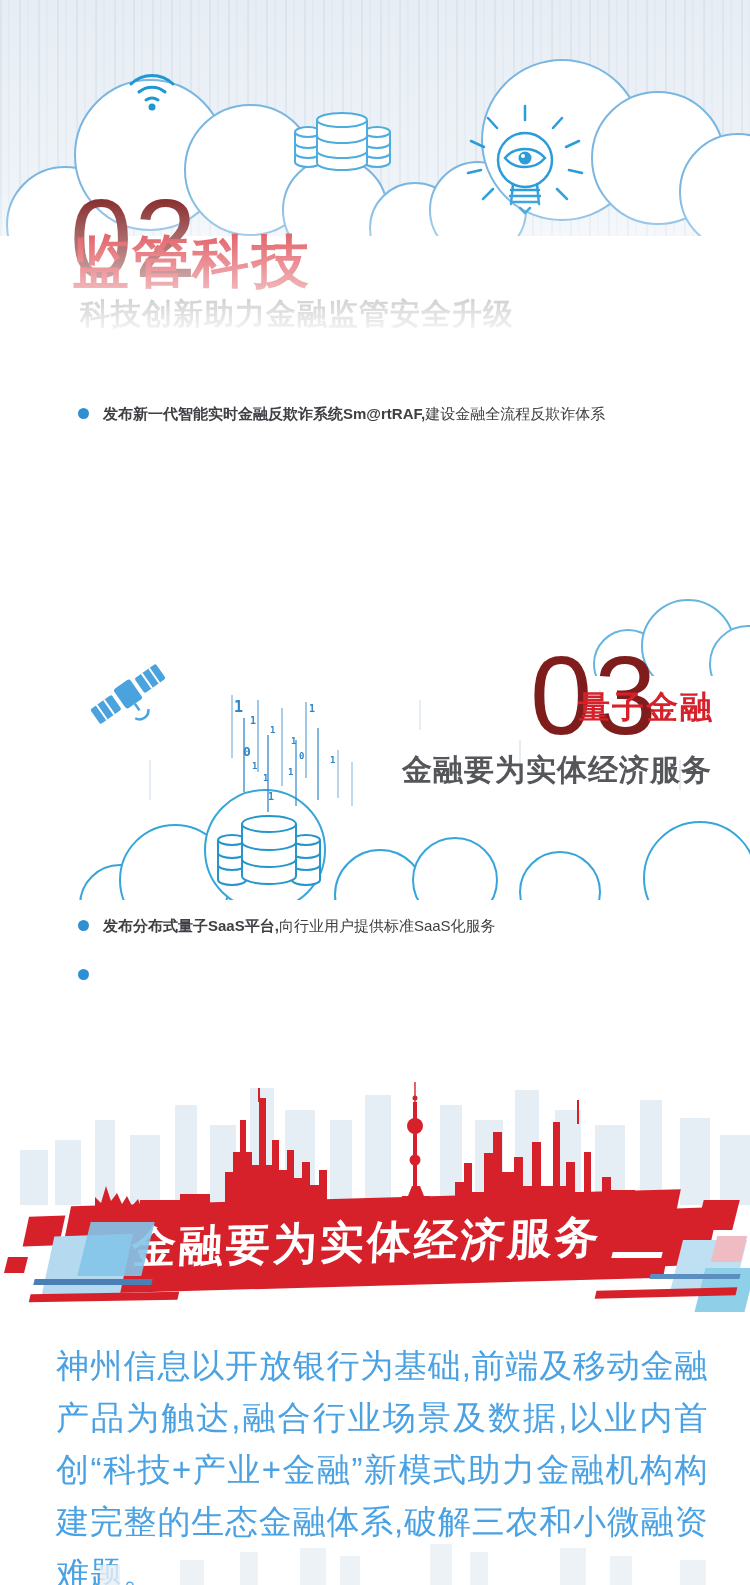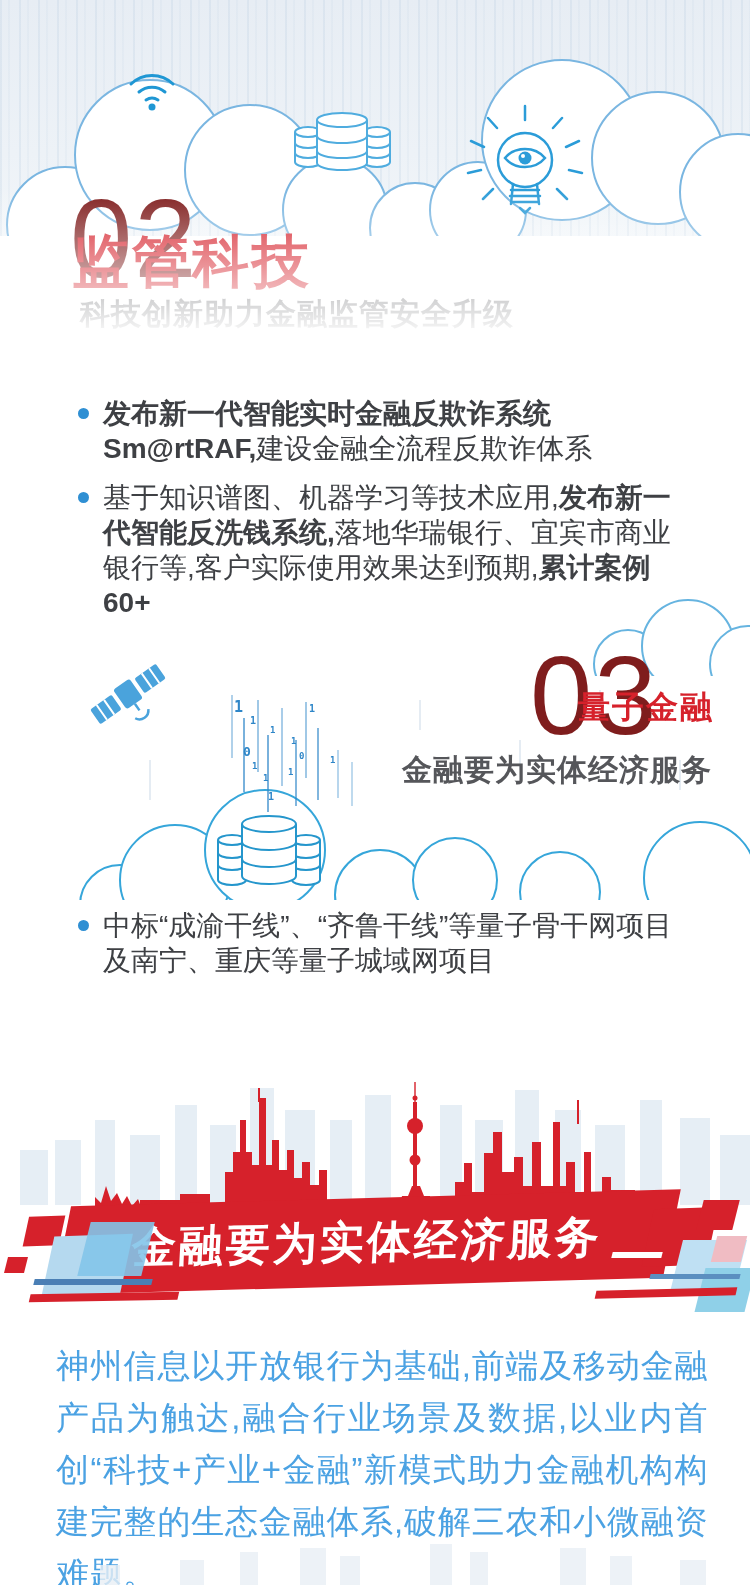--- a/index.html
+++ b/index.html
@@ -28,21 +28,21 @@
   .t03{right:36px;top:690px;font-size:32px;letter-spacing:2px;}
   .subtitle{position:absolute;color:#55565a;font-weight:600;}
   .s02{left:80px;top:292px;font-size:30px;line-height:43px;letter-spacing:1px;}
   .s03{right:38px;top:751px;font-size:30px;line-height:38px;text-align:right;letter-spacing:1px;}
 
   
   .bullets{position:absolute;list-style:none;margin:0;padding:0;}
   .bl02{left:78px;top:396px;width:612px;}
   .bl03{left:78px;top:908px;width:618px;}
   .bullets li{position:relative;padding-left:25px;margin-bottom:14px;
-    font-size:28px;line-height:35px;color:#3e4044;}
+    font-size:15px;line-height:35px;color:#3e4044;}
   .bullets .dot{position:absolute;left:0;top:12px;width:11px;height:11px;border-radius:50%;background:#2f8fd3;}
   .bullets .b{font-weight:700;}
 
   
   .rain-digit{position:absolute;color:#2e86c8;font-weight:700;line-height:1;
     font-family:"DejaVu Sans Mono","Liberation Mono",monospace;}
 
   
   .sky-faint{position:absolute;left:0;top:1075px;}
   .sky-red{position:absolute;left:0;top:1078px;}
@@ -127,21 +127,20 @@
     <rect x="560" y="676" width="190" height="30" fill="#ffffff"></rect>
   </svg>
 
   <div class="num num02">02</div>
   <h1 class="title t02">监管科技</h1>
   <div class="subtitle s02">
     <div>科技创新助力金融监管安全升级</div>
   </div>
   <ul class="bullets bl02">
       <li><span class="dot"></span><span class="b">发布新一代智能实时金融反欺诈系统Sm@rtRAF,</span><span>建设金融全流程反欺诈体系</span></li>
-      <li><span class="dot"></span><span>基于知识谱图、机器学习等技术应用,</span><span class="b">发布新一代智能反洗钱系统,</span><span>落地华瑞银行、宜宾市商业银行等,客户实际使用效果达到预期,</span><span class="b">累计案例60+</span></li>
     </ul>
 
   <svg class="mid-decor" width="750" height="300" viewBox="0 640 750 300">
     <g fill="#ffffff" stroke="#36a6da" stroke-width="2">
       <circle cx="120" cy="905" r="40"></circle>
         <circle cx="175" cy="880" r="55"></circle>
         <circle cx="265" cy="850" r="60"></circle>
       <circle cx="380" cy="895" r="45"></circle>
         <circle cx="455" cy="880" r="42"></circle>
         <circle cx="560" cy="892" r="40"></circle>
@@ -203,21 +202,22 @@
       <span class="rain-digit" style="left: 263px; top: 774px; font-size: 9px;">1</span>
       <span class="rain-digit" style="left: 270px; top: 726px; font-size: 9px;">1</span>
       <span class="rain-digit" style="left: 291px; top: 737px; font-size: 9px;">1</span>
       <span class="rain-digit" style="left: 299px; top: 752px; font-size: 9px;">0</span>
       <span class="rain-digit" style="left: 288px; top: 768px; font-size: 9px;">1</span>
       <span class="rain-digit" style="left: 309px; top: 704px; font-size: 10px;">1</span>
       <span class="rain-digit" style="left: 330px; top: 756px; font-size: 9px;">1</span>
       <span class="rain-digit" style="left: 268px; top: 792px; font-size: 10px;">1</span>
     </div>
   <ul class="bullets bl03">
-      <li><span class="dot"></span><span>中标“成渝干线”、“齐鲁干线”等量子骨干网项目及南宁、重庆等量子城域网项目</span></li>
+      <li><span class="dot"></span><span class="b">发布分布式量子SaaS平台,</span><span>向行业用户提供标准SaaS化服务</span></li>
+      <li><span class="dot"></span></li>
     </ul>
 
   <svg class="sky-faint" width="750" height="135" viewBox="0 1075 750 135">
     <g fill="#dce8f2" opacity=".7">
       <rect x="20" y="1150" width="28" height="55"></rect>
         <rect x="55" y="1140" width="26" height="65"></rect>
       <rect x="95" y="1120" width="20" height="85"></rect>
         <rect x="130" y="1135" width="30" height="70"></rect>
       <rect x="175" y="1105" width="22" height="100"></rect>
         <rect x="210" y="1125" width="26" height="80"></rect>

